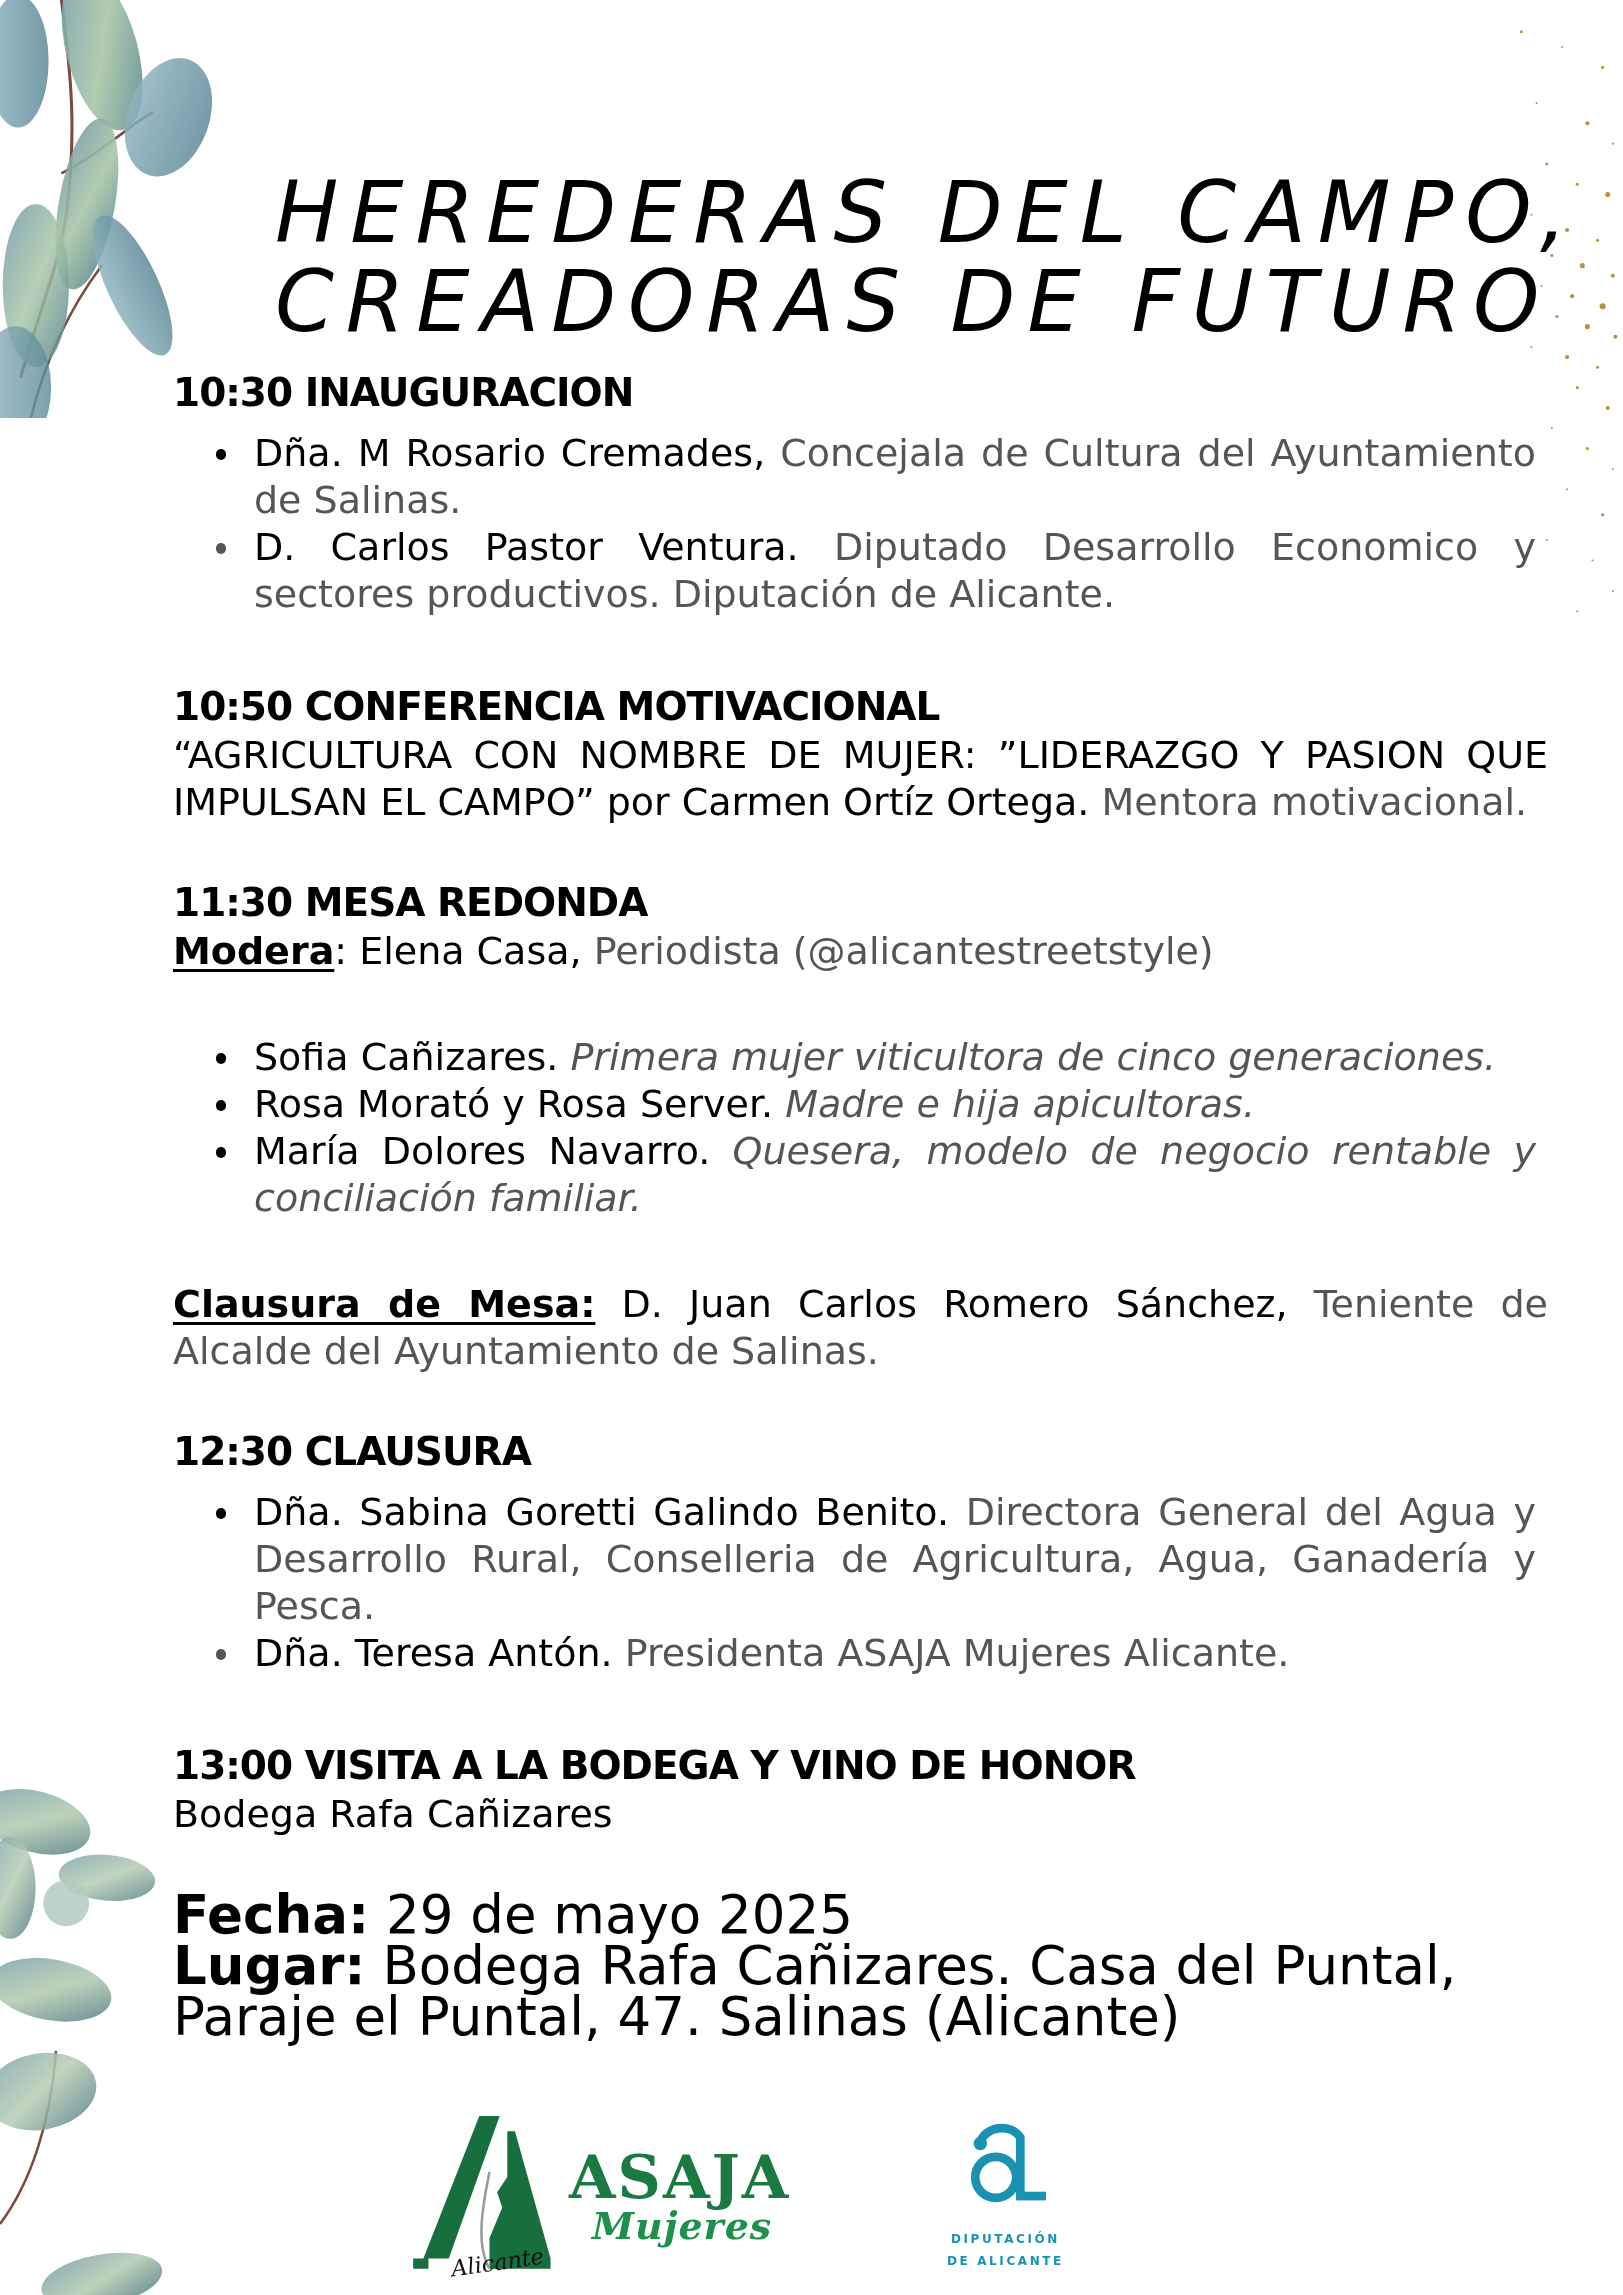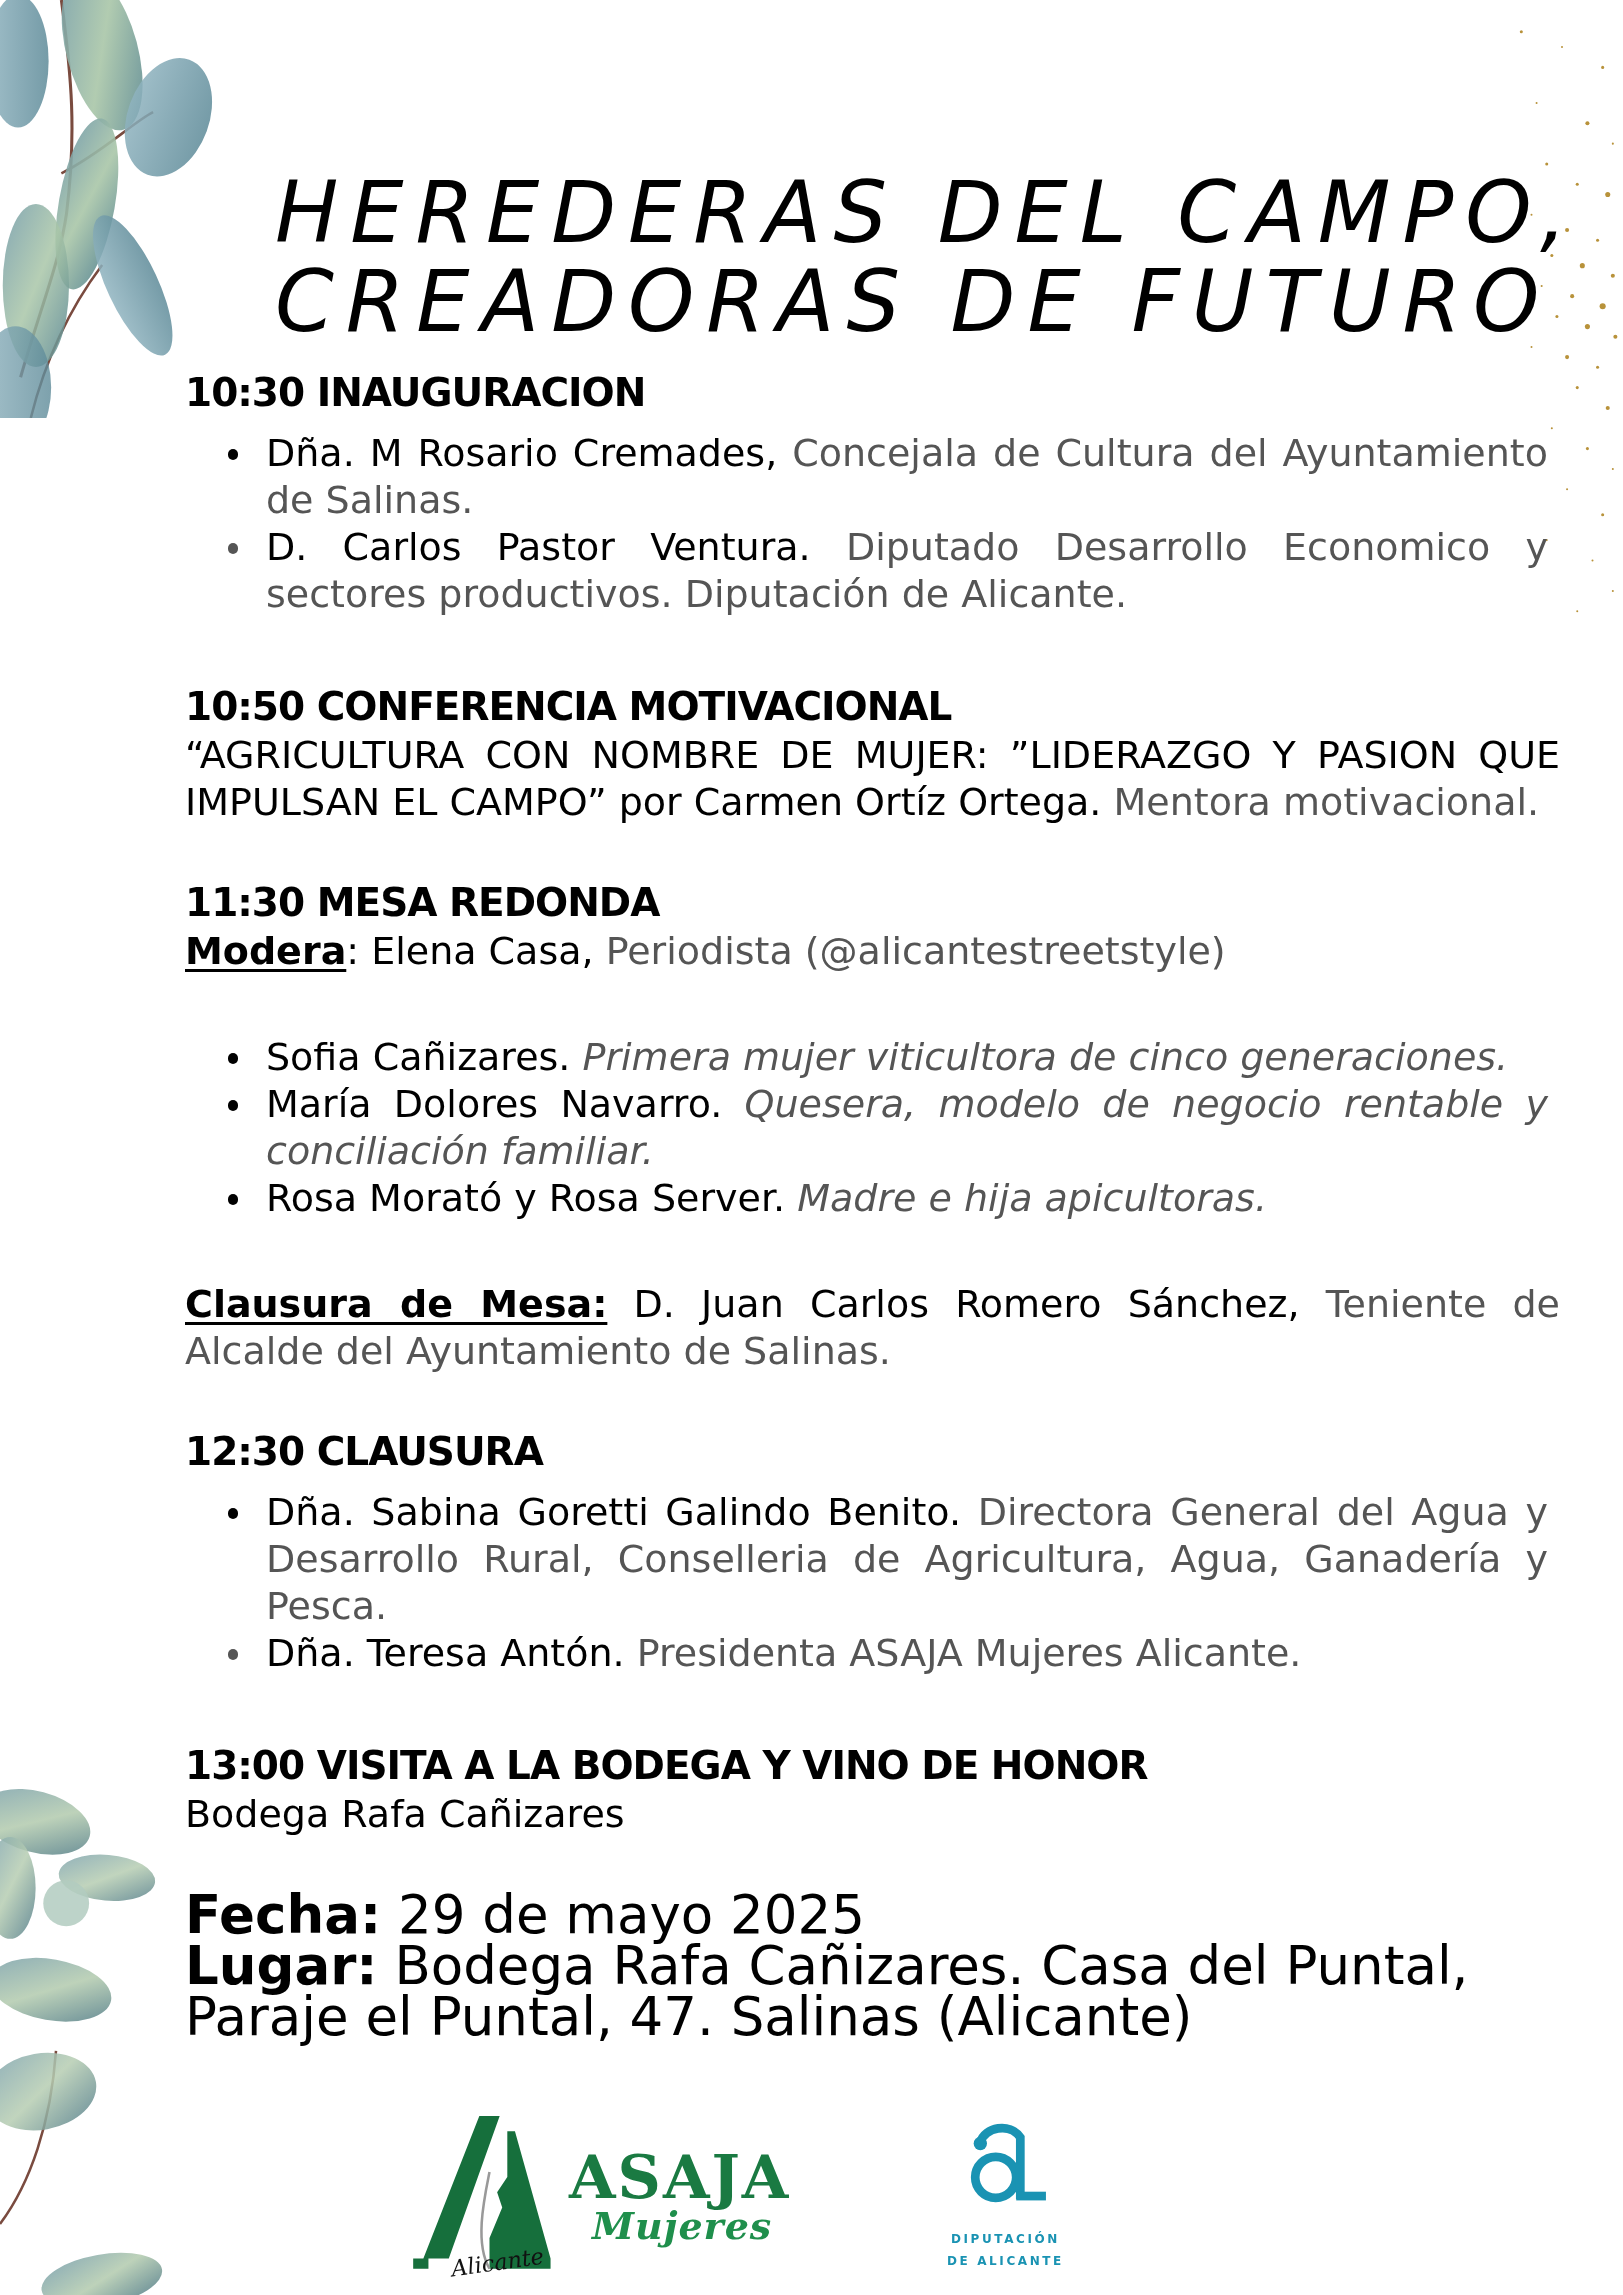--- a/index.html
+++ b/index.html
@@ -9,21 +9,21 @@
   .leaf-top { position: absolute; left: 0; top: 0; width: 398px; height: 418px; }
   .leaf-bottom { position: absolute; left: 0; top: 1765px; width: 168px; height: 531px; }
   .sparkle { position: absolute; right: 0; top: 0; width: 122px; height: 638px; }
 
   .title { position: absolute; left: 275px; top: 168px; width: 1224px;
            font-family: "DejaVu Sans", sans-serif; font-style: italic; font-weight: 400;
            font-size: 86px; line-height: 89px; letter-spacing: 12.2px; color: #000;
            transform: scaleX(0.98); transform-origin: left top; }
   .title div { white-space: nowrap; }
 
-  .content { position: absolute; left: 185px; top: 367px; width: 1375px; }
+  .content { position: absolute; left: 173px; top: 367px; width: 1375px; }
   .section { margin: 0; }
   .heading { font-family: "DejaVu Sans", sans-serif; font-weight: 700; font-size: 39px;
              line-height: 51px; letter-spacing: -1px; }
   .p { font-size: 38px; line-height: 47px; text-align: justify; }
   .gray { color: #555555; }
   .ital { font-style: italic; }
   ul { list-style: none; margin: 12px; padding: 0; }
   li { position: relative; padding-left: 69px; font-size: 38px; line-height: 47px; text-align: justify; }
   li::before { content: ""; position: absolute; left: 31px; top: 19.4px; width: 10.2px; height: 10.2px;
                border-radius: 50%; background: #000; }
@@ -155,22 +155,22 @@
   </div>
 
   <div class="gap1"></div>
 
   <div class="section">
     <div class="heading">11:30 MESA REDONDA</div>
     <div class="p"><span class="u">Modera</span><span>:</span> <span>Elena Casa,</span> <span class="gray">Periodista (@alicantestreetstyle)</span></div>
     <div class="gap2"></div>
     <ul>
       <li><span>Sofia Cañizares.</span> <span class="gray ital">Primera mujer viticultora de cinco generaciones.</span></li>
+      <li><span>Rosa Morató y Rosa Server.</span> <span class="gray ital">Madre e hija apicultoras.</span></li>
       <li><span>María Dolores Navarro.</span> <span class="gray ital">Quesera, modelo de negocio rentable y conciliación familiar.</span></li>
-      <li><span>Rosa Morató y Rosa Server.</span> <span class="gray ital">Madre e hija apicultoras.</span></li>
     </ul>
     <div class="gap2"></div>
     <div class="p"><span class="u">Clausura de Mesa:</span> <span>D. Juan Carlos Romero Sánchez,</span> <span class="gray">Teniente de Alcalde del Ayuntamiento de Salinas.</span></div>
   </div>
 
   <div class="gap1"></div>
 
   <div class="section">
     <div class="heading">12:30 CLAUSURA</div>
     <ul>

